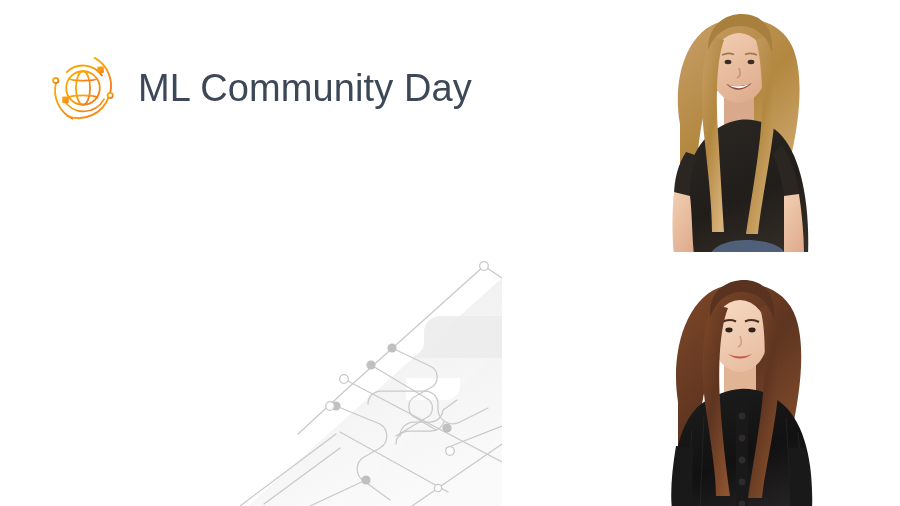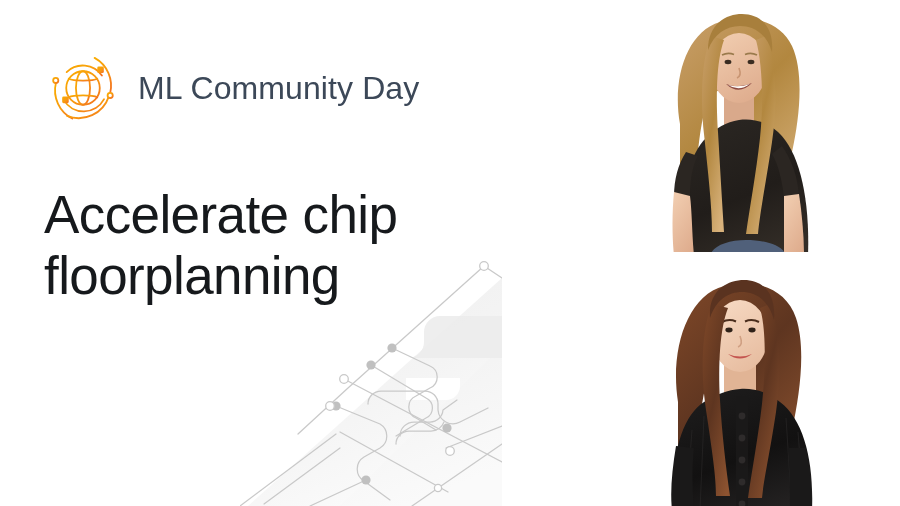--- a/index.html
+++ b/index.html
@@ -28,21 +28,21 @@
     gap: 12px;
     height: 88px;
   }
   #brand-logo-icon {
     width: 86px;
     height: 86px;
     flex: 0 0 auto;
     display: block;
   }
   #brand-name {
-    font-size: 32px;
+    font-size: 38px;
     letter-spacing: 0.1px;
     color: #3c4858;
     font-weight: 400;
     white-space: nowrap;
     line-height: 1;
   }
 
   
   #slide-title {
     position: absolute;
@@ -150,24 +150,20 @@
       </g>
       <g fill="url(#og)">
         <rect x="66.6" y="25.0" width="7.6" height="7.6" rx="1.6"></rect>
         <rect x="25.8" y="60.0" width="7.6" height="7.6" rx="1.6"></rect>
       </g>
     </svg>
 
     <div id="brand-name">ML Community Day</div>
   </div>
 
-  <h1 id="slide-title">
-    <span class="title-line">Accelerate chip</span>
-    <span class="title-line">floorplanning</span>
-  </h1>
 
   <div id="circuit-decoration">
     <svg width="262" height="258" viewBox="0 0 262 258" xmlns="http://www.w3.org/2000/svg">
       <defs>
         <linearGradient id="bandFade" x1="0" y1="0" x2="0.55" y2="1">
           <stop offset="0%" stop-color="#ededed"></stop>
           <stop offset="60%" stop-color="#f4f4f4"></stop>
           <stop offset="100%" stop-color="#fbfbfb"></stop>
         </linearGradient>
         <linearGradient id="bandFade2" x1="0" y1="0" x2="0.4" y2="1">

